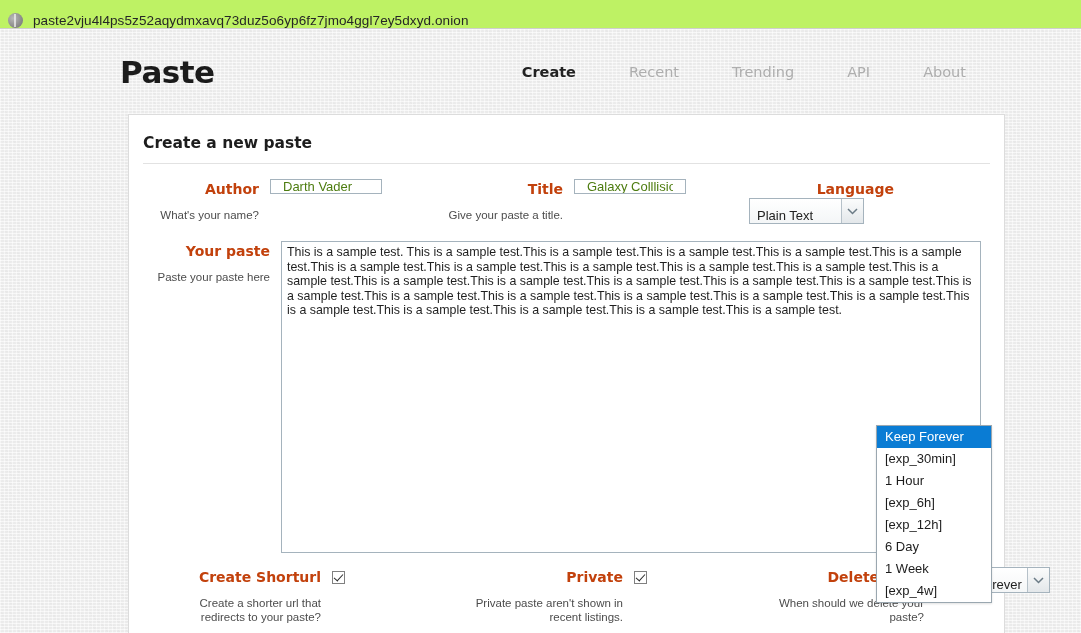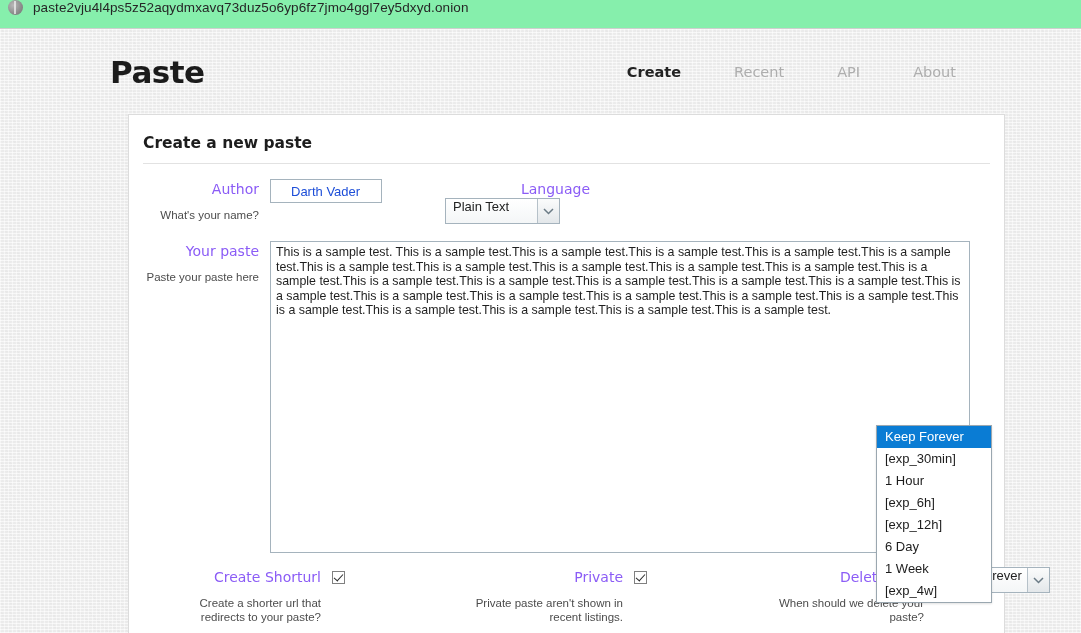--- a/index.html
+++ b/index.html
@@ -10,24 +10,24 @@
     width: 1081px;
     height: 633px;
     overflow: hidden;
     font-family: "Liberation Sans", sans-serif;
     background: #efefef;
   }
 
   
   #browser-bar {
     height: 29px;
-    background: #86efac;
+    background: #bef264;
     border-bottom: 1px solid #cfcfcf;
     display: flex;
-    align-items: flex-start;
+    align-items: flex-end;
     padding-left: 8px;
     box-sizing: border-box;
   }
   #globe-icon {
     width: 15px;
     height: 15px;
     border-radius: 50%;
     background: radial-gradient(circle at 35% 35%, #b9b9b9 0%, #8f8f8f 55%, #6f6f6f 100%);
     position: relative;
     flex: none;
@@ -56,21 +56,21 @@
     background-image:
       repeating-linear-gradient(0deg,  rgba(255,255,255,.55) 0 1px, rgba(0,0,0,.012) 1px 3px),
       repeating-linear-gradient(90deg, rgba(255,255,255,.45) 0 1px, rgba(0,0,0,.015) 1px 4px),
       repeating-linear-gradient(45deg, rgba(0,0,0,.012) 0 2px, rgba(255,255,255,0) 2px 7px);
     overflow: hidden;
   }
 
   
   #site-header {
     position: absolute;
-    left: 110px;
+    left: 120px;
     top: 5px;
     width: 880px;
     height: 75px;
     display: flex;
     align-items: center;
   }
   #brand {
     font-size: 31px;
     font-weight: bold;
     color: #1b1b1b;
@@ -135,39 +135,39 @@
     display: flex;
     align-items: flex-start;
   }
   .label-block {
     text-align: right;
     padding-right: 11px;
     padding-top: 2px;
   }
   .label-main {
     font-size: 14px;
-    font-weight: normal;
-    color: #8b5cf6;
+    font-weight: bold;
+    color: #c2410c;
     line-height: 17px;
     font-family: "DejaVu Sans", sans-serif;
   }
   .label-sub {
     font-size: 11.5px;
     color: #4c4c4c;
     line-height: 14px;
     margin-top: 10px;
   }
   .text-input {
     border: 1px solid #a5b3bd;
     background: #ffffff;
-    height: 24px;
+    height: 15px;
     box-sizing: border-box;
     font-size: 13px;
-    color: #1d4ed8;
-    padding: 1px 20px;
+    color: #4d7c0f;
+    padding: 1px 12px;
     font-family: "Liberation Sans", sans-serif;
     outline: none;
   }
 
   
   #field-author .label-block { width: 118px; }
   #input-author { width: 112px; }
   #field-title { margin-left: 63px; }
   #field-title .label-block { width: 118px; }
   #input-title { width: 112px; }
@@ -175,39 +175,39 @@
   #field-language .label-block { width: 145px; }
 
   .select-box {
     position: relative;
     width: 115px;
     height: 26px;
     border: 1px solid #a5b3bd;
     background: linear-gradient(#ffffff, #f4f6f7);
     box-sizing: border-box;
     display: flex;
-    align-items: flex-start;
+    align-items: flex-end;
     padding-left: 7px;
     font-size: 13px;
     color: #222;
   }
   .select-arrow {
     position: absolute;
     right: 0; top: 0; bottom: 0;
     width: 21px;
     border-left: 1px solid #b6c1c9;
     background: linear-gradient(#fbfcfc, #e3e7ea);
     display: flex;
     align-items: center;
     justify-content: center;
   }
   .select-arrow svg { display: block; }
 
   
-  #row-paste { margin-top: 17px; }
+  #row-paste { margin-top: 17px; justify-content: center; }
   #field-paste .label-block { width: 118px; }
   #paste-area {
     width: 700px;
     height: 312px;
     border: 1px solid #a5b3bd;
     background: #ffffff;
     box-sizing: border-box;
     padding: 3px 5px;
     font-size: 12.4px;
     line-height: 14.6px;
@@ -284,40 +284,48 @@
   <div id="url-text">paste2vju4l4ps5z52aqydmxavq73duz5o6yp6fz7jmo4ggl7ey5dxyd.onion</div>
 </div>
 
 <div id="page">
 
   <div id="site-header">
     <div id="brand">Paste</div>
     <nav id="main-nav">
       <a class="active" href="#">Create</a>
       <a href="#">Recent</a>
+      <a href="#">Trending</a>
       <a href="#">API</a>
       <a href="#">About</a>
     </nav>
   </div>
 
   <div id="panel">
 
     <div id="panel-title">Create a new paste</div>
     <div id="panel-divider"></div>
 
     <div class="form-row">
 
       <div class="field" id="field-author">
         <div class="label-block">
           <div class="label-main">Author</div>
           <div class="label-sub">What's your name?</div>
         </div>
         <input id="input-author" class="text-input" type="text" value="Darth Vader" style="">
       </div>
 
+      <div class="field" id="field-title">
+        <div class="label-block">
+          <div class="label-main">Title</div>
+          <div class="label-sub">Give your paste a title.</div>
+        </div>
+        <input id="input-title" class="text-input" type="text" value="Galaxy Colllision" style="">
+      </div>
 
       <div class="field" id="field-language">
         <div class="label-block">
           <div class="label-main">Language</div>
         </div>
         <div class="select-box">
           <span>Plain Text</span>
           <span class="select-arrow">
             <svg width="11" height="8" viewBox="0 0 11 8">
                 <path d="M1 2 L5.5 6.5 L10 2" fill="none" stroke="#6b7b86" stroke-width="1.5"></path>

